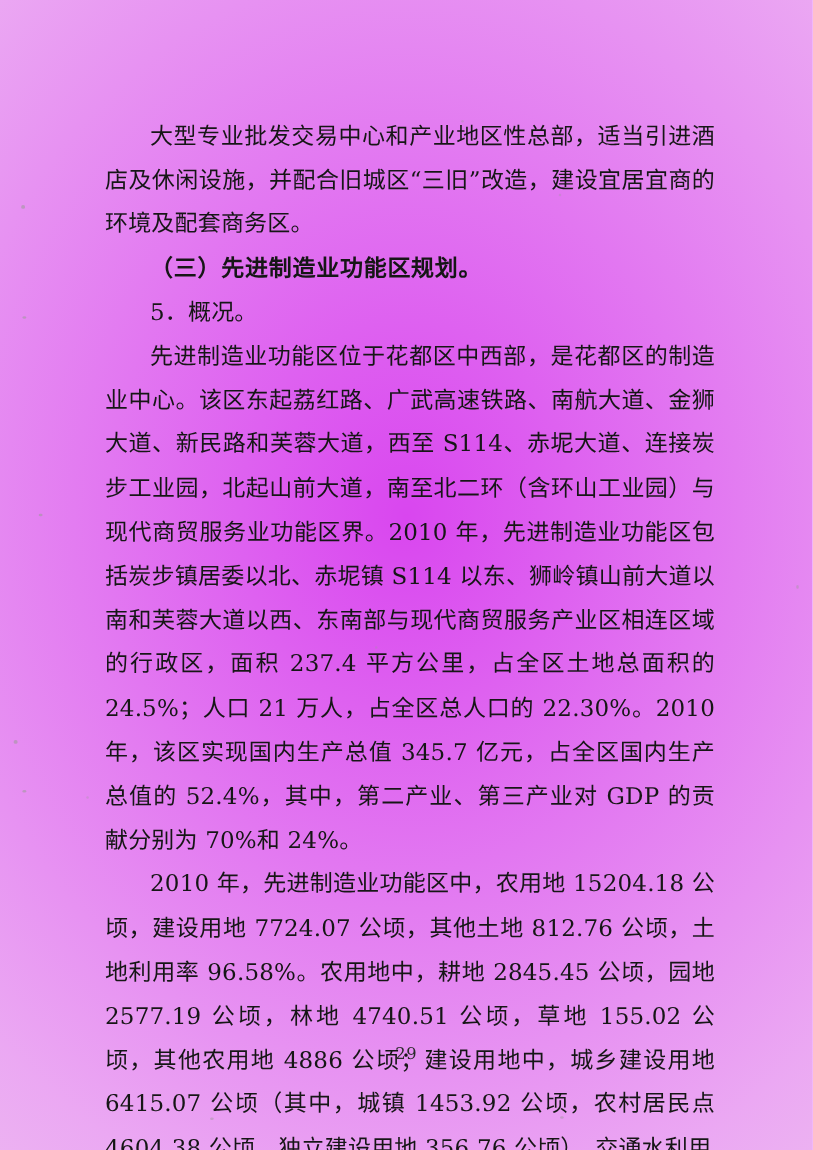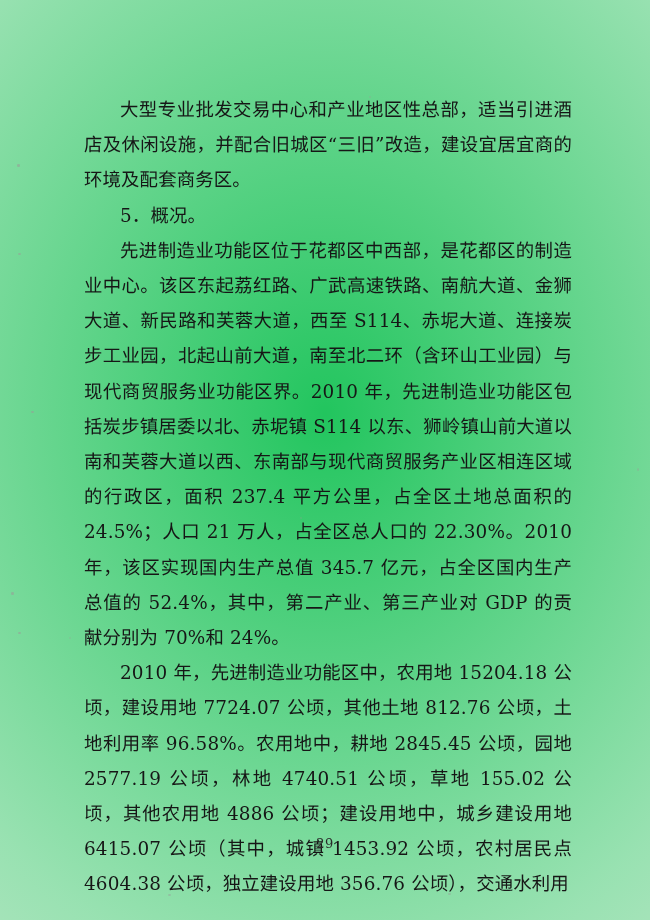--- a/index.html
+++ b/index.html
@@ -12,21 +12,21 @@
     height: 920px;
     overflow: hidden;
     font-family: "DejaVu Serif", "Liberation Serif", serif;
     color: #1a1a1a;
   }
 
   .page {
     position: relative;
     width: 650px;
     height: 920px;
-    background: #22c55e;
+    background: #d946ef;
   }
 
   
   .paper-tone {
     position: absolute;
     inset: 0;
     background:
       radial-gradient(ellipse 120% 100% at 50% 45%,
         rgba(255,255,255,0) 0%,
         rgba(250,249,246,0.55) 62%,
@@ -102,20 +102,21 @@
 <body>
 
 <div class="page">
 
   <div class="paper-tone"></div>
 
   <div class="text-column">
 
     <p class="line-block body-para">大型专业批发交易中心和产业地区性总部，适当引进酒店及休闲设施，并配合旧城区“三旧”改造，建设宜居宜商的环境及配套商务区。</p>
 
+    <p class="line-block heading-para">（三）先进制造业功能区规划。</p>
 
     <p class="line-block numbered-para">5．概况。</p>
 
     <p class="line-block body-para">先进制造业功能区位于花都区中西部，是花都区的制造业中心。该区东起荔红路、广武高速铁路、南航大道、金狮大道、新民路和芙蓉大道，西至 S114、赤坭大道、连接炭步工业园，北起山前大道，南至北二环（含环山工业园）与现代商贸服务业功能区界。2010 年，先进制造业功能区包括炭步镇居委以北、赤坭镇 S114 以东、狮岭镇山前大道以南和芙蓉大道以西、东南部与现代商贸服务产业区相连区域的行政区，面积 237.4 平方公里，占全区土地总面积的 24.5%；人口 21 万人，占全区总人口的 22.30%。2010 年，该区实现国内生产总值 345.7 亿元，占全区国内生产总值的 52.4%，其中，第二产业、第三产业对 GDP 的贡献分别为 70%和 24%。</p>
 
     <p class="line-block body-para">2010 年，先进制造业功能区中，农用地 15204.18 公顷，建设用地 7724.07 公顷，其他土地 812.76 公顷，土地利用率 96.58%。农用地中，耕地 2845.45 公顷，园地 2577.19 公顷，林地 4740.51 公顷，草地 155.02 公顷，其他农用地 4886 公顷；建设用地中，城乡建设用地 6415.07 公顷（其中，城镇 1453.92 公顷，农村居民点 4604.38 公顷，独立建设用地 356.76 公顷），交通水利用</p>
 
   </div>
 
   <div class="page-number">29</div>

